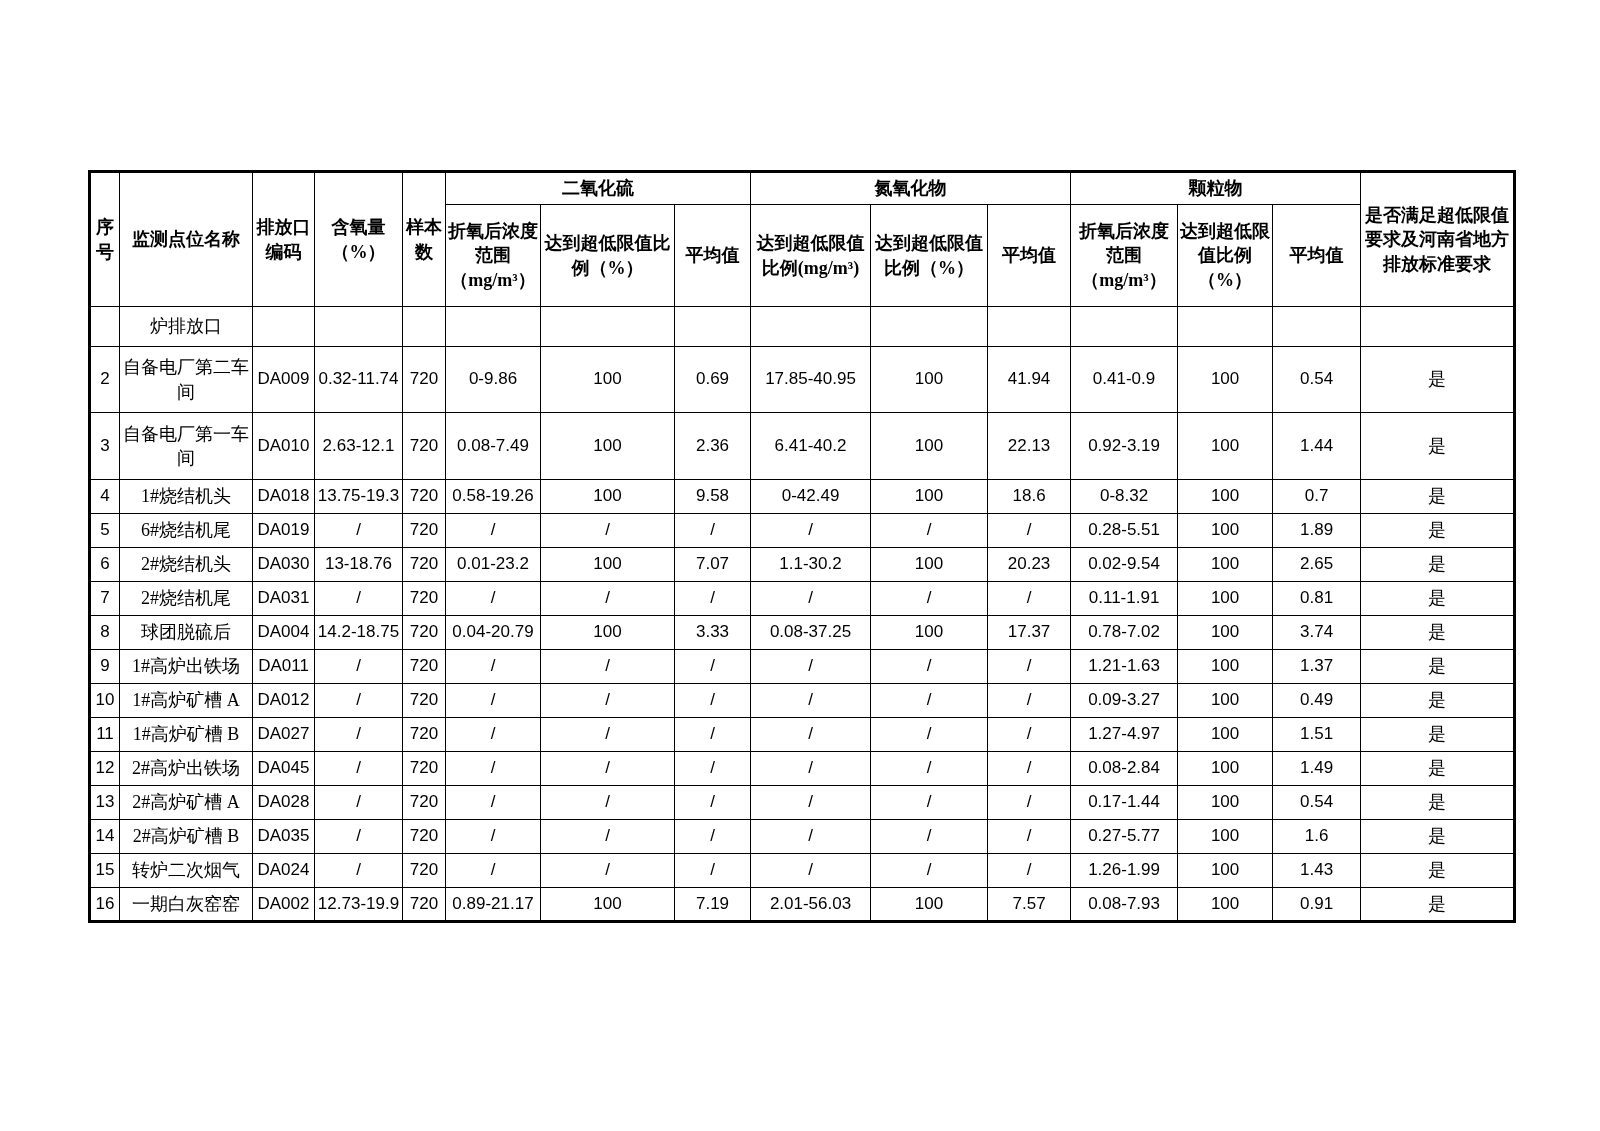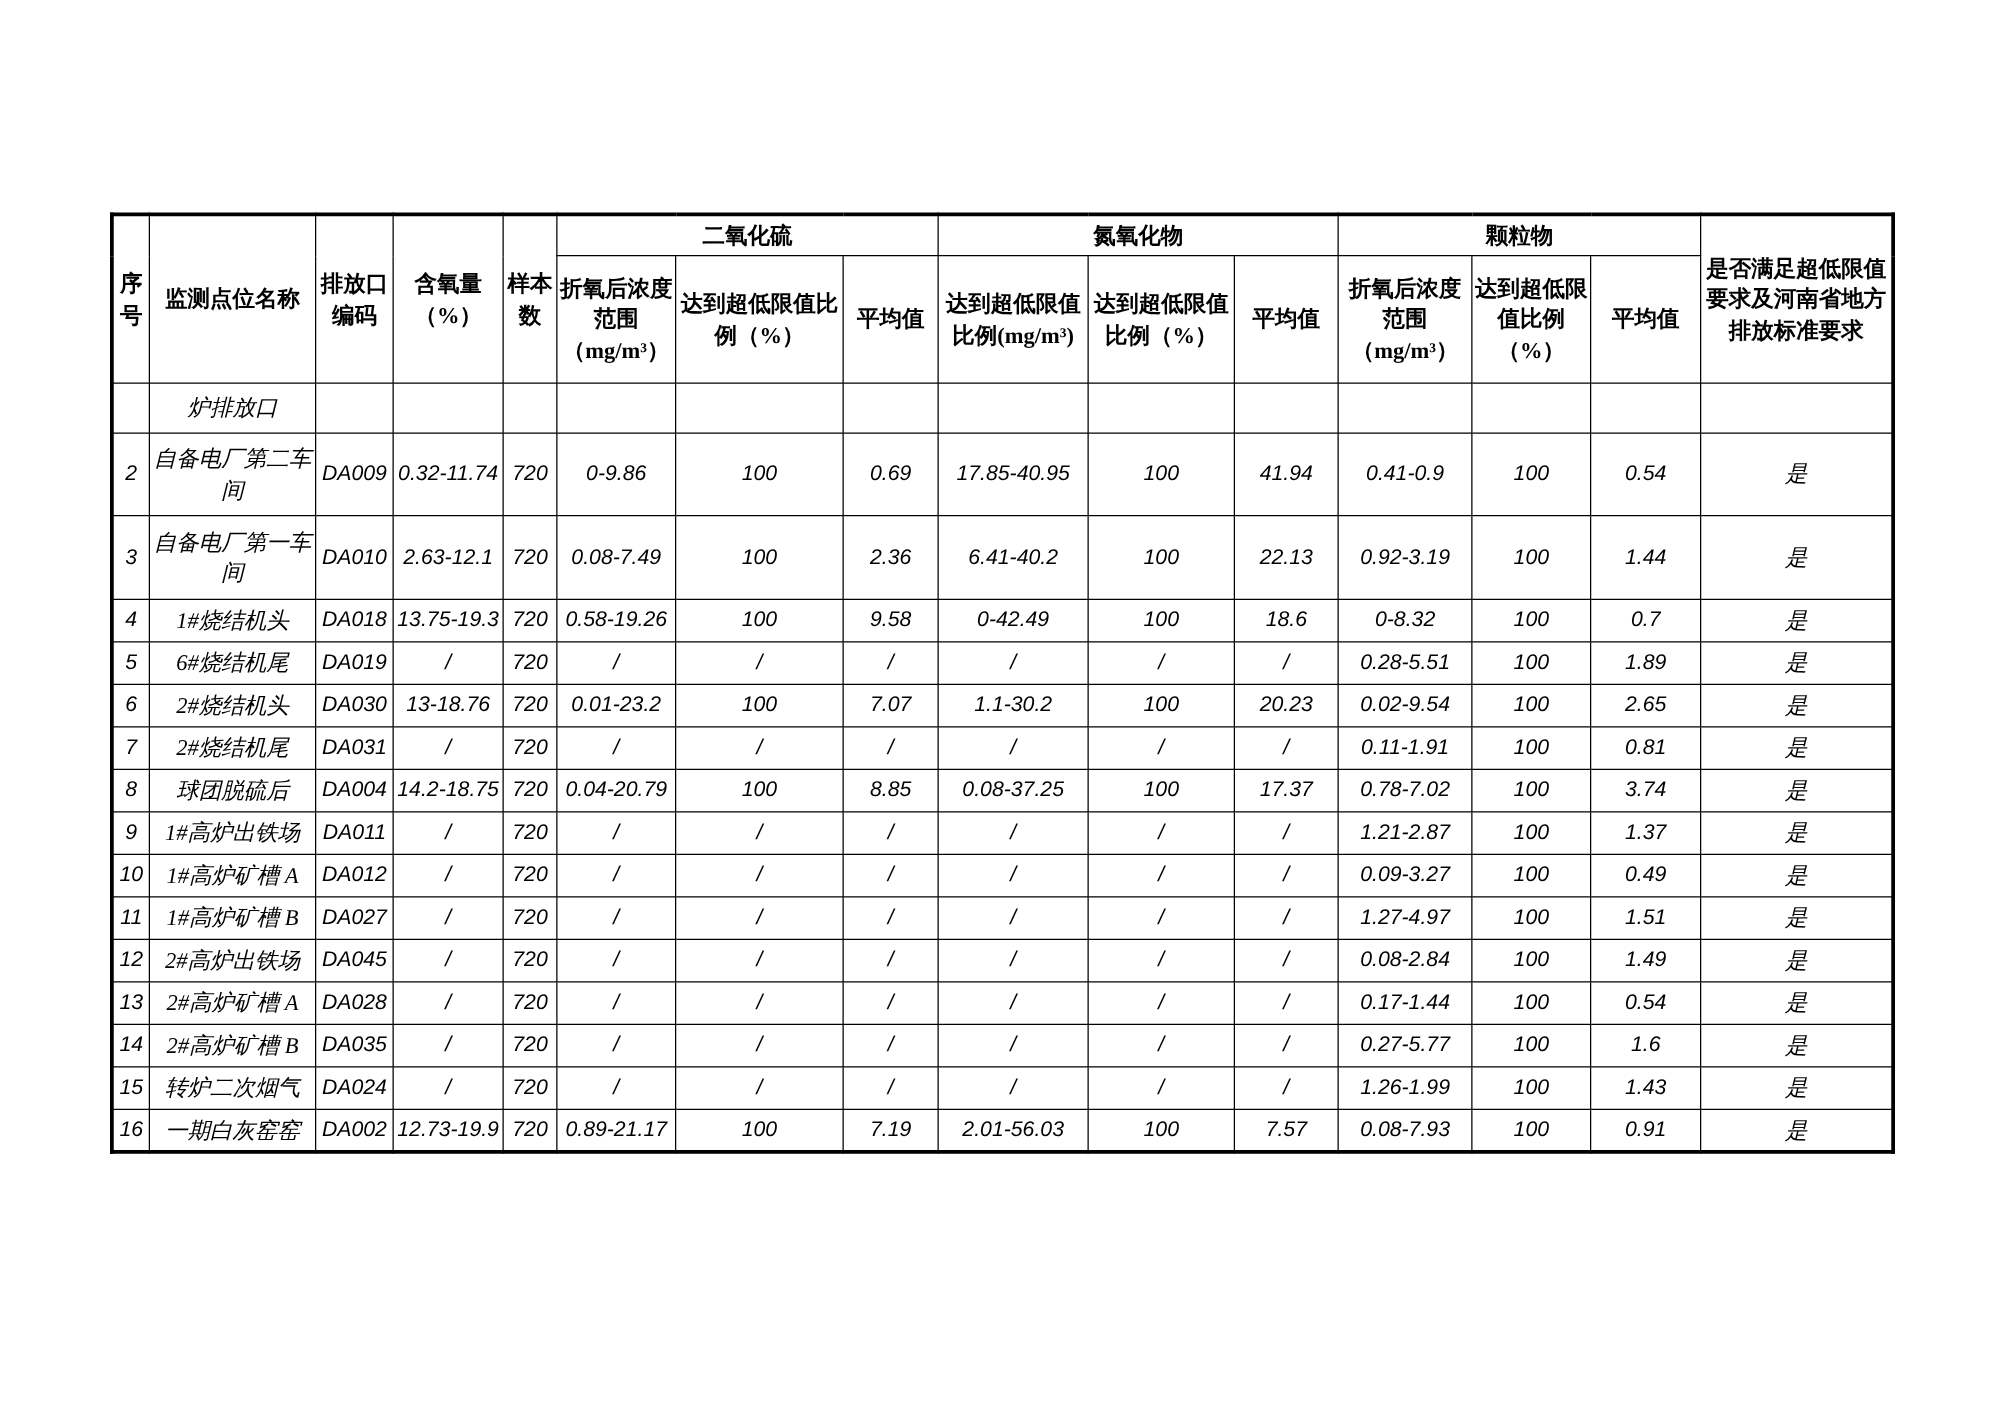--- a/index.html
+++ b/index.html
@@ -47,21 +47,21 @@
   thead tr.sub-row  { height: 102px; }
   tbody td {
     font-family: "Liberation Sans", "DejaVu Sans", sans-serif;
     font-size: 17px;
   }
   tbody td:nth-child(2),
   tbody td:nth-child(15) {
     font-family: "Liberation Serif", "DejaVu Serif", serif;
     font-size: 18px;
   }
-  tbody tr { height: 34px; font-style: italic; }
+  tbody tr { height: 34px; }
   tbody tr:nth-child(1) { height: 40px; }
   tbody tr:nth-child(2) { height: 66px; }
   tbody tr:nth-child(3) { height: 67px; }
 </style>
 </head>
 <body>
 
 <div class="page">
   <table class="emission">
     <colgroup>
@@ -233,21 +233,21 @@
     </tr>
 
     <tr>
       <td>8</td>
       <td>球团脱硫后</td>
       <td>DA004</td>
       <td>14.2-18.75</td>
       <td>720</td>
       <td>0.04-20.79</td>
       <td>100</td>
-      <td>8.85</td>
+      <td>3.33</td>
       <td>0.08-37.25</td>
       <td>100</td>
       <td>17.37</td>
       <td>0.78-7.02</td>
       <td>100</td>
       <td>3.74</td>
       <td>是</td>
     </tr>
 
     <tr>
@@ -255,21 +255,21 @@
       <td>1#高炉出铁场</td>
       <td>DA011</td>
       <td>/</td>
       <td>720</td>
       <td>/</td>
       <td>/</td>
       <td>/</td>
       <td>/</td>
       <td>/</td>
       <td>/</td>
-      <td>1.21-2.87</td>
+      <td>1.21-1.63</td>
       <td>100</td>
       <td>1.37</td>
       <td>是</td>
     </tr>
 
     <tr>
       <td>10</td>
       <td>1#高炉矿槽 A</td>
       <td>DA012</td>
       <td>/</td>

